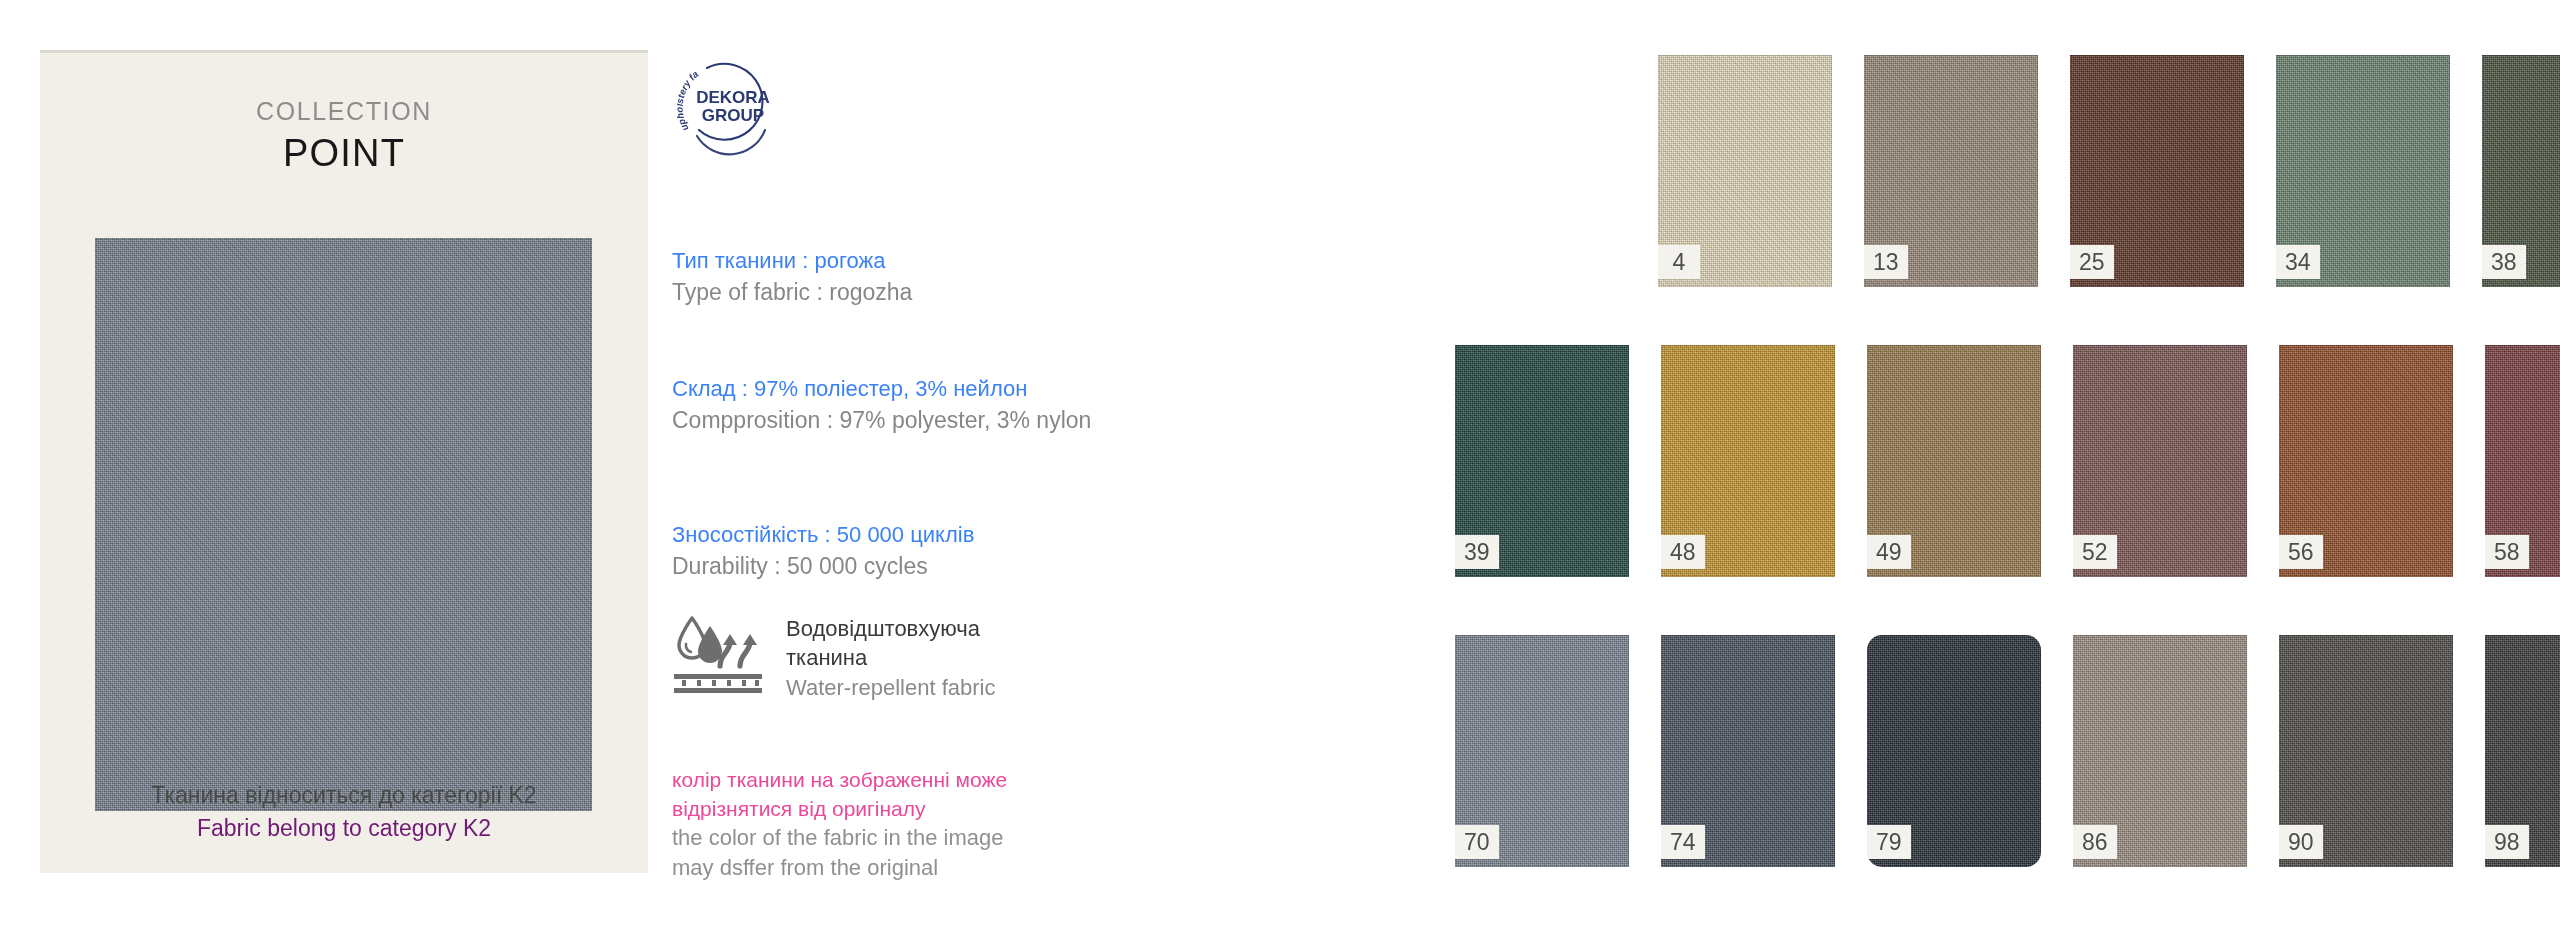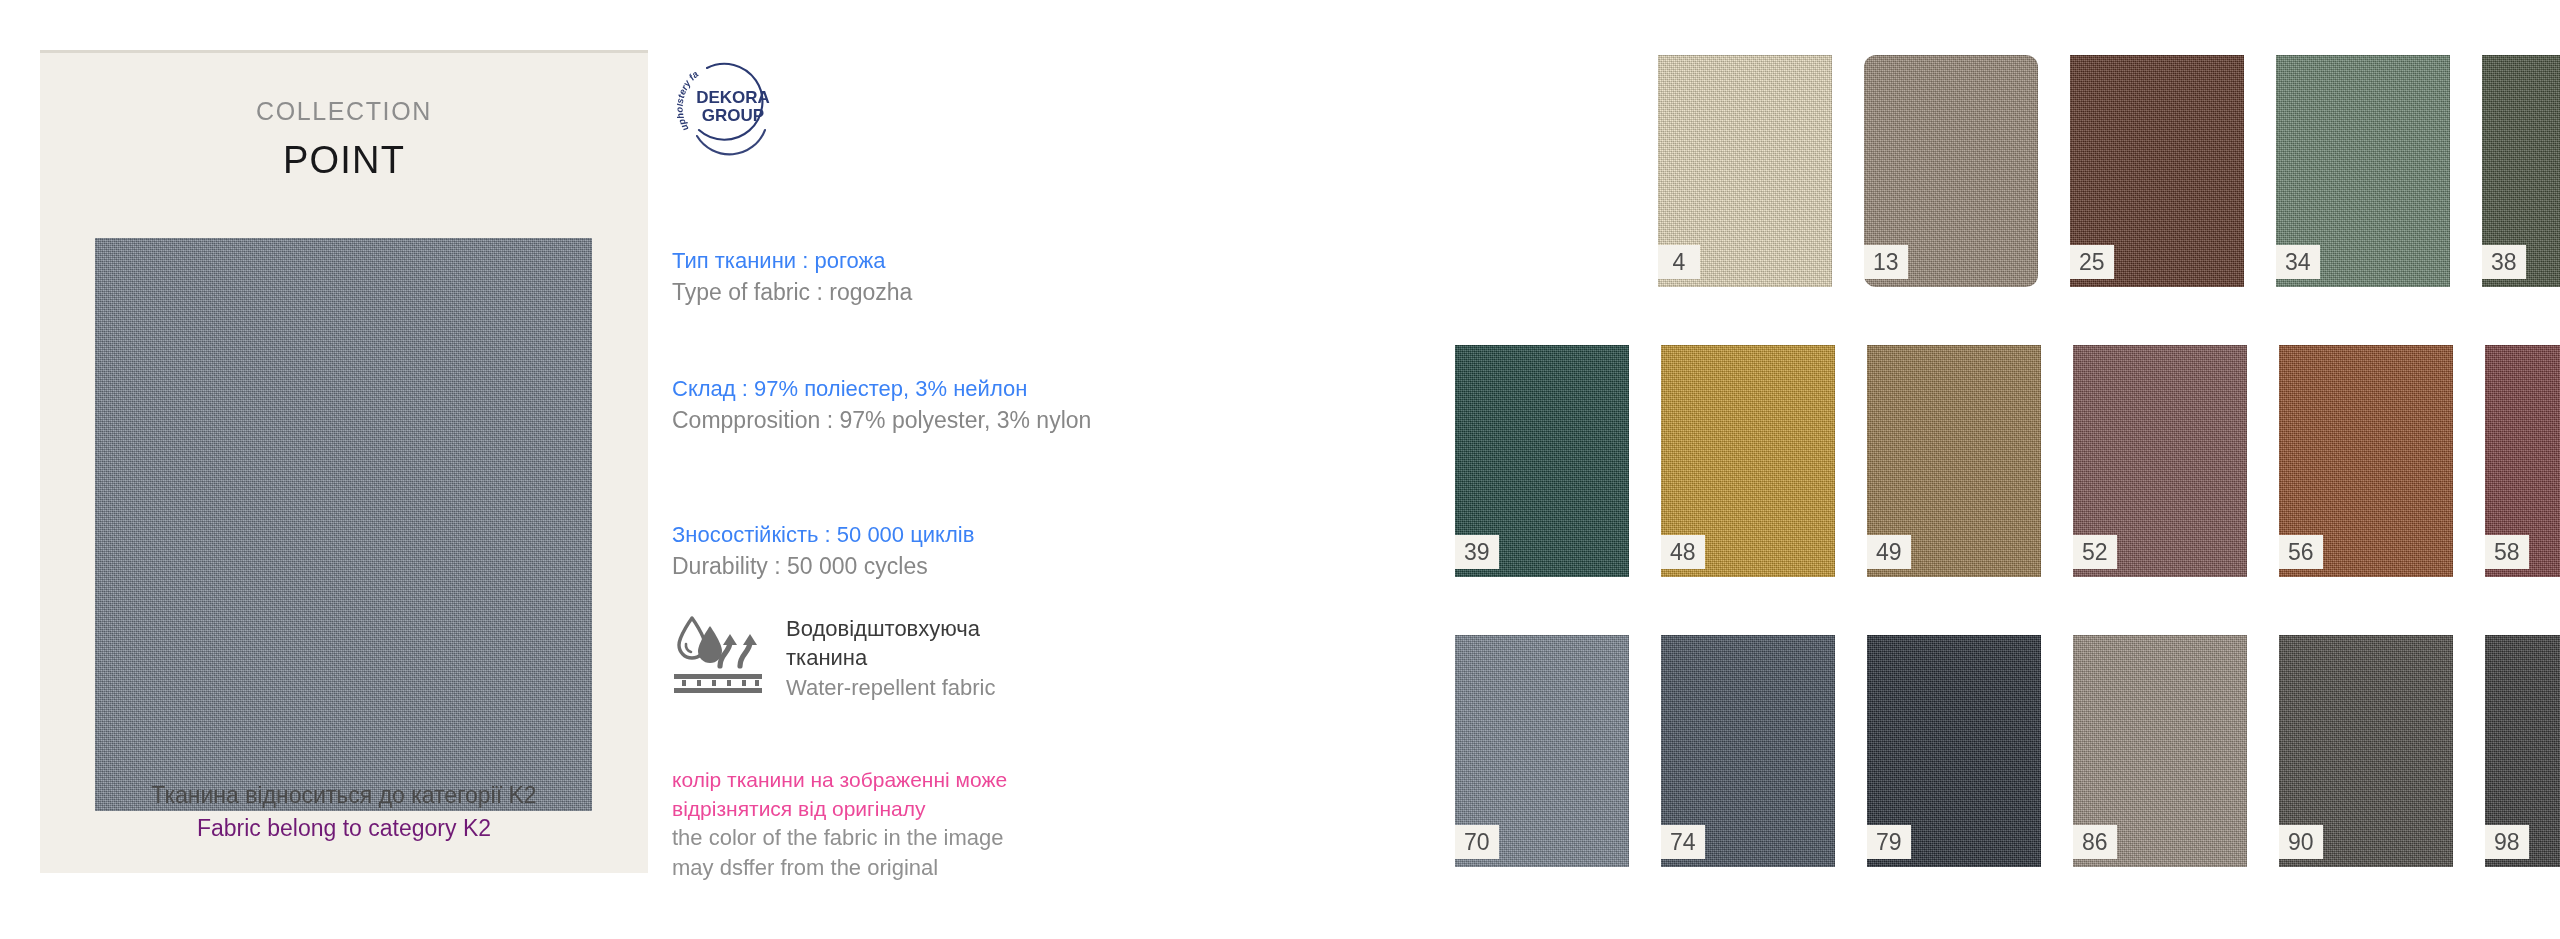--- a/index.html
+++ b/index.html
@@ -24,21 +24,21 @@
   .collection-head {
     position: absolute; left: 0; top: 46px; width: 100%;
     text-align: center;
   }
   .collection-label {
     font-size: 25px; letter-spacing: 1.6px; color: #8d8d8d;
     font-weight: 400; line-height: 1.2;
   }
   .collection-name {
     font-size: 38px; letter-spacing: 1.2px; color: #18181a;
-    font-weight: 400; line-height: 1.25; margin-top: 11px;
+    font-weight: 400; line-height: 1.25; margin-top: 4px;
   }
 
   
   .hero-swatch {
     position: absolute; left: 55px; top: 188px;
     width: 497px; height: 573px;
     background-color: #77828f;
     background-image:
       repeating-linear-gradient(0deg, rgba(255,255,255,.16) 0 1px, rgba(0,0,0,.14) 1px 2px),
       repeating-linear-gradient(90deg, rgba(255,255,255,.13) 0 1px, rgba(0,0,0,.13) 1px 2px),
@@ -199,21 +199,21 @@
       <div class="disc-en">the color of the fabric in the image</div>
       <div class="disc-en">may dsffer from the original</div>
     </div>
   </div>
 
   <div class="swatch-area">
     <div class="swatch-row row-1">
         <div class="swatch" style="background-color: rgb(232, 220, 189);">
           <div class="swatch-num">4</div>
         </div>
-        <div class="swatch" style="background-color: rgb(155, 139, 122); border-radius: 12px;">
+        <div class="swatch" style="background-color: rgb(155, 139, 122);">
           <div class="swatch-num">13</div>
         </div>
         <div class="swatch" style="background-color: rgb(94, 53, 38); text-align: right;">
           <div class="swatch-num">25</div>
         </div>
         <div class="swatch" style="background-color: rgb(107, 132, 112);">
           <div class="swatch-num">34</div>
         </div>
         <div class="swatch" style="background-color: rgb(74, 83, 64);">
           <div class="swatch-num">38</div>
@@ -239,21 +239,21 @@
           <div class="swatch-num">58</div>
         </div>
       </div>
     <div class="swatch-row row-3">
         <div class="swatch" style="background-color: rgb(123, 134, 147);">
           <div class="swatch-num">70</div>
         </div>
         <div class="swatch" style="background-color: rgb(71, 82, 95);">
           <div class="swatch-num">74</div>
         </div>
-        <div class="swatch" style="background-color: rgb(38, 45, 54);">
+        <div class="swatch" style="background-color: rgb(38, 45, 54); border-radius: 15px;">
           <div class="swatch-num">79</div>
         </div>
         <div class="swatch" style="background-color: rgb(156, 143, 131);">
           <div class="swatch-num">86</div>
         </div>
         <div class="swatch" style="background-color: rgb(78, 75, 70);">
           <div class="swatch-num">90</div>
         </div>
         <div class="swatch" style="background-color: rgb(58, 58, 58);">
           <div class="swatch-num">98</div>

